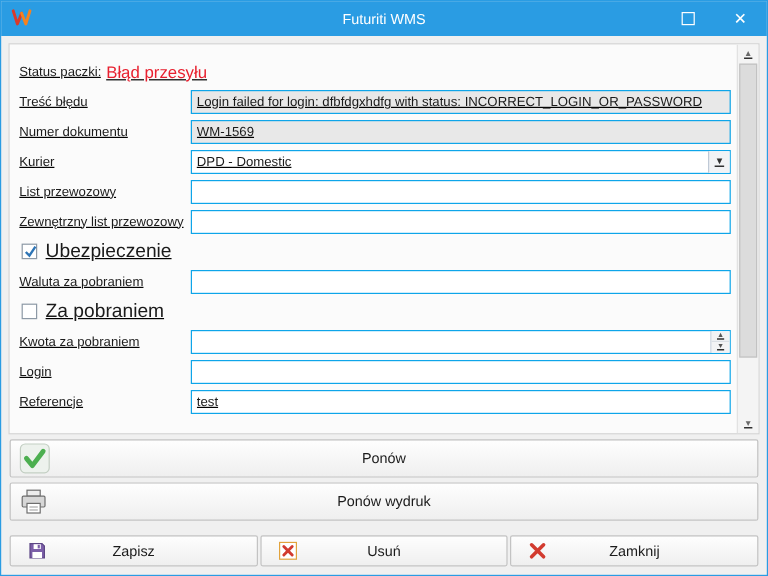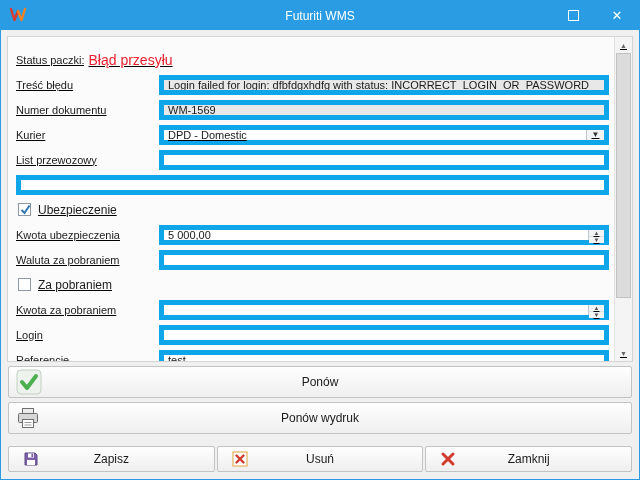--- a/index.html
+++ b/index.html
@@ -16,33 +16,33 @@
   .close-glyph { font-size:13px; line-height:1; }
 
   
   .form-panel { margin:6px 6px 0 6px; height:326px; background:#fbfbfb; border:1px solid #d4d4d4; display:flex; overflow:hidden; box-sizing:border-box;text-decoration:underline; }
   .form-content { flex:1; min-width:0; padding:10px 5px 0 8px; overflow:hidden; }
   .row { height:25px; display:flex; align-items:center; }
   .lbl { flex:0 0 143px; font-size:11px; color:#1b1b1b; white-space:nowrap; overflow:hidden; }
   .status-lbl { flex:0 0 auto; }
   .status-value { font-size:14px; color:#e8202f; margin-left:4px; }
 
-  .field { flex:1; min-width:0; height:20px; border:5px solid #0ea5e9; background:#fff; display:flex; align-items:stretch; box-sizing:border-box; }
+  .field { flex:1; min-width:0; height:20px; border:1px solid #0ea5e9; background:#fff; display:flex; align-items:stretch; box-sizing:border-box; }
   .field.gray { background:#e8e8e8; }
   .finput { flex:1; min-width:0; border:0; outline:0; background:transparent; font:11px "Liberation Sans",sans-serif; color:#1a1a1a; padding:0 4px; }
   .combo-value { flex:1; min-width:0; font-size:11px; display:flex; align-items:center; padding:0 4px; color:#1a1a1a; }
   .combo-btn { flex:0 0 17px; border-left:1px solid #bfc9d6; background:#f2f3f5; display:flex; align-items:center; justify-content:center; font-size:8px; color:#333; }
   .spin { flex:0 0 15px; border-left:1px solid #bfc9d6; display:flex; flex-direction:column; }
   .spin-btn { flex:1; background:#f2f3f5; display:flex; align-items:center; justify-content:center; font-size:6px; color:#555; }
   .spin-btn:first-child { border-bottom:1px solid #dadfe5; }
 
   .checkbox { flex:0 0 13px; width:13px; height:13px; border:1px solid #8d99a6; background:#fff; margin:0 7px 0 2px; position:relative; box-sizing:border-box; }
   .checkbox svg { position:absolute; left:-1px; top:-2px; display:none; }
   .checkbox.checked svg { display:block; }
-  .chk-lbl { font-size:12px; color:#1b1b1b; }
+  .chk-lbl { font-size:16px; color:#1b1b1b; }
 
   
   .scrollbar { flex:0 0 17px; background:#f4f4f4; border-left:1px solid #e2e2e2; display:flex; flex-direction:column; }
   .sb-btn { flex:0 0 16px; display:flex; align-items:center; justify-content:center; font-size:7px; color:#6a6a6a; }
   .sb-track { flex:1; position:relative; }
   .sb-thumb { position:absolute; top:0; left:1px; right:1px; height:84%; background:#dcdcdc; border:1px solid #c2c2c2; box-sizing:border-box; }
 
   
   .btn { background:linear-gradient(#fefefe,#efefef); border:1px solid #c3c3c3; border-radius:2px; position:relative; display:flex; align-items:center; justify-content:center; font-size:12px; color:#1b1b1b; box-sizing:border-box; }
   .btn-big { height:32px; margin:4px 7px 0 7px; }
@@ -105,44 +105,35 @@
       </div>
 
       <div class="row">
         <span class="lbl">List przewozowy</span>
         <div class="field">
           <input class="finput" value="" style="">
         </div>
       </div>
 
       <div class="row">
+        <span class="lbl">Zewnętrzny list przewozowy</span>
         <div class="field">
           <input class="finput" value="" style="">
         </div>
       </div>
 
       <div class="row">
         <span class="checkbox checked">
           <svg width="15" height="15" viewBox="0 0 15 15">
               <path d="M3.5 8 L6.5 11 L11.5 3.5" fill="none" stroke="#2e75b6" stroke-width="2"></path>
             </svg>
         </span>
         <span class="chk-lbl">Ubezpieczenie</span>
       </div>
 
-      <div class="row">
-        <span class="lbl">Kwota ubezpieczenia</span>
-        <div class="field">
-          <input class="finput" value="5 000,00" style="">
-          <span class="spin">
-            <span class="spin-btn">▲</span>
-            <span class="spin-btn">▼</span>
-          </span>
-        </div>
-      </div>
 
       <div class="row">
         <span class="lbl">Waluta za pobraniem</span>
         <div class="field">
           <input class="finput" value="" style="">
         </div>
       </div>
 
       <div class="row">
         <span class="checkbox">

